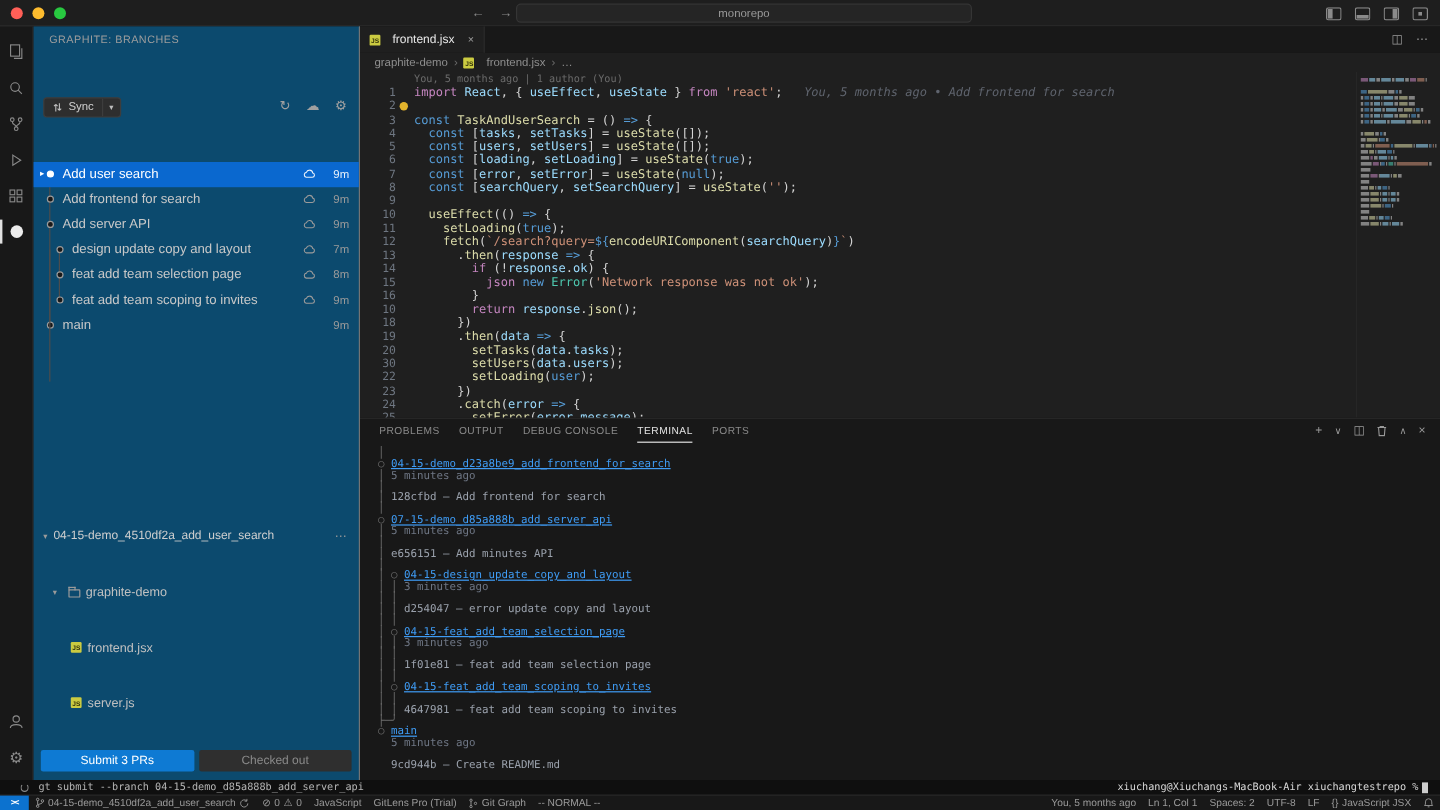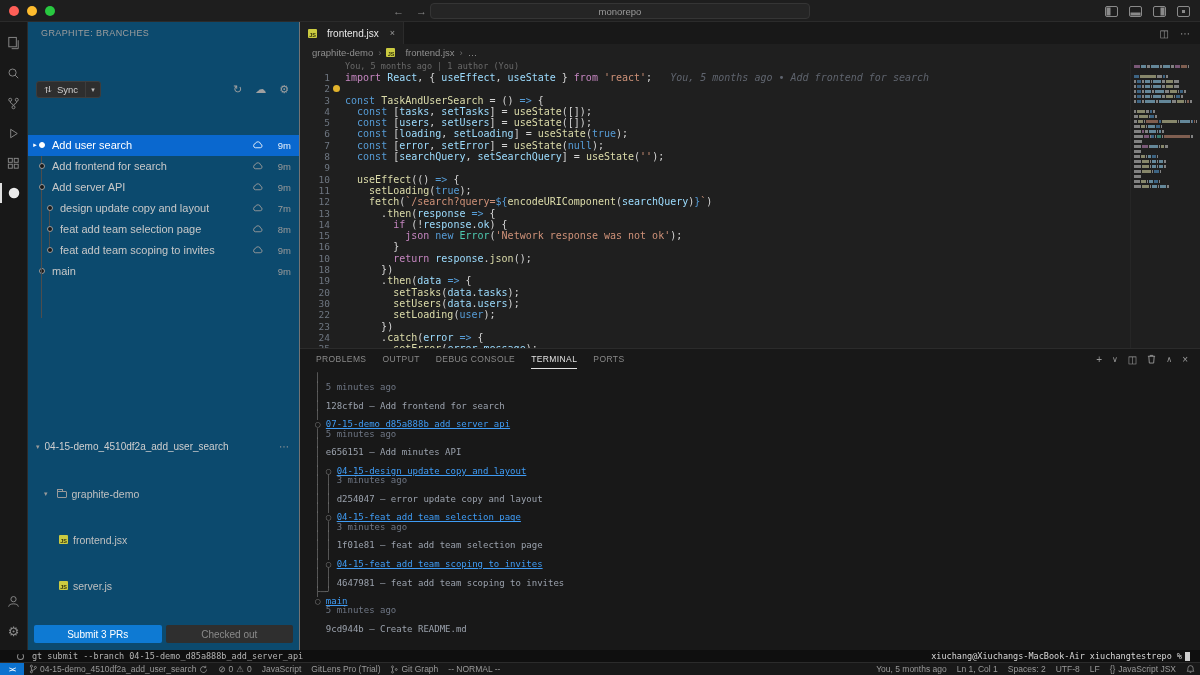--- a/index.html
+++ b/index.html
@@ -639,20 +639,21 @@
                 <svg class="icon" width="9" height="10" viewBox="0 0 10 11">
                   <path d="M1 2.5h8M3.5 2.5v-1h3v1M2 2.5l.6 7.5h4.8l.6-7.5" fill="none" stroke="#9a9a9a"></path>
                 </svg>
               </span>
             <span style="font-size:8px">∧</span>
             <span>×</span>
           </span>
         </div>
         <div class="terminal" id="terminal">
             <div class="tl"><span class="t-g">│</span></div>
+            <div class="tl"><span class="t-g">○ </span><span class="t-br">04-15-demo_d23a8be9_add_frontend_for_search</span></div>
             <div class="tl"><span class="t-g">│ </span><span class="t-dim">5 minutes ago</span></div>
             <div class="tl"><span class="t-g">│</span></div>
             <div class="tl"><span class="t-g">│ </span><span class="t-h">128cfbd – Add frontend for search</span></div>
             <div class="tl"><span class="t-g">│</span></div>
             <div class="tl"><span class="t-g">○ </span><span class="t-br">07-15-demo_d85a888b_add_server_api</span></div>
             <div class="tl"><span class="t-g">│ </span><span class="t-dim">5 minutes ago</span></div>
             <div class="tl"><span class="t-g">│</span></div>
             <div class="tl"><span class="t-g">│ </span><span class="t-h">e656151 – Add minutes API</span></div>
             <div class="tl"><span class="t-g">│</span></div>
             <div class="tl"><span class="t-g">│ ○ </span><span class="t-br">04-15-design_update_copy_and_layout</span></div>

